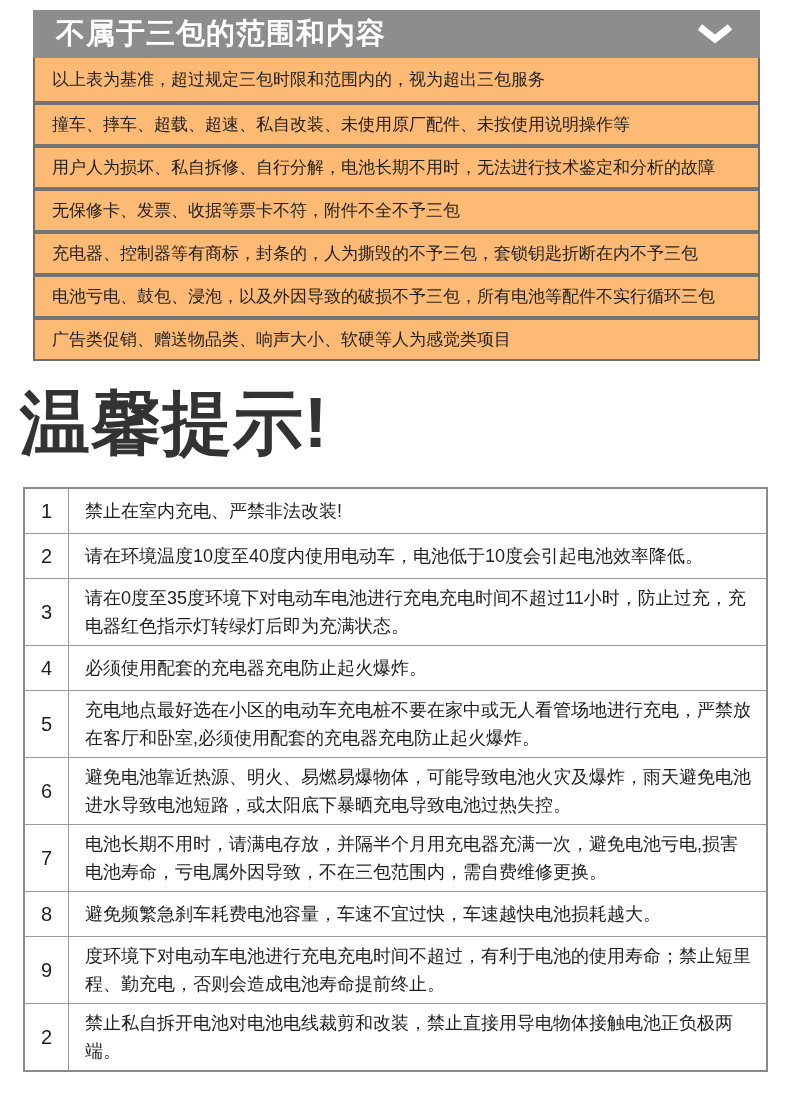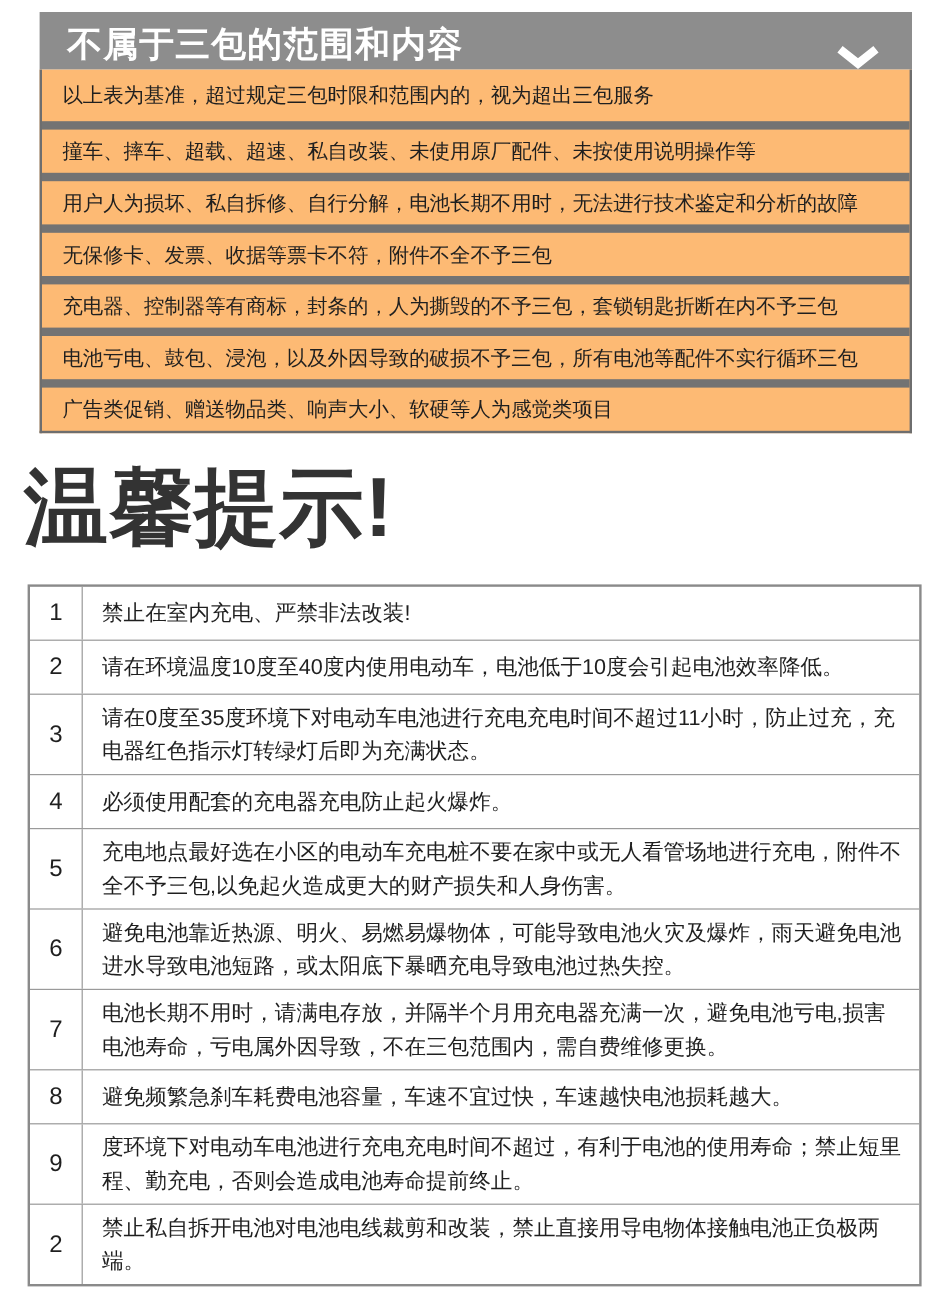--- a/index.html
+++ b/index.html
@@ -10,37 +10,37 @@
     color: #1f1f1f;
     position: relative;
     overflow: hidden;
   }
   .page { position: relative; width: 790px; height: 1097px; background: #fff; }
 
   
   .warranty { position: absolute; left: 33px; top: 10px; width: 727px; }
   .w-header {
     height: 48px; background: #8d8d8d;
-    display: flex; align-items: flex-end; justify-content: space-between;
+    display: flex; align-items: center; justify-content: space-between;
     padding: 0 26px 0 23px;
   }
   .w-title {
     color: #ffffff; font-size: 29px; font-weight: bold;
     letter-spacing: 1px; white-space: nowrap;
   }
   .chevron { display: flex; align-items: center; }
   .w-table {
     border: 2px solid #6e6e6e; border-top: none;
     background: #fdba74;
   }
   .w-row {
     min-height: 43px; display: flex; align-items: center;
     padding: 4px 12px 4px 17px;
     font-size: 17px; line-height: 23px; color: #1f1f1f;
-    border-top: 7px solid #737373;
+    border-top: 4px solid #737373;
   }
   .w-row:first-child { border-top: none; }
 
   
   .tips-heading {
     position: absolute; left: 20px; top: 378px;
     font-size: 70px; font-weight: 900; color: #333333;
     letter-spacing: 1px; line-height: 1.3; white-space: nowrap;
   }
 
@@ -103,21 +103,21 @@
       <div class="tip-row">
     <div class="tip-num">3</div>
     <div class="tip-text">请在0度至35度环境下对电动车电池进行充电充电时间不超过11小时，防止过充，充电器红色指示灯转绿灯后即为充满状态。</div>
   </div>
       <div class="tip-row">
     <div class="tip-num">4</div>
     <div class="tip-text">必须使用配套的充电器充电防止起火爆炸。</div>
   </div>
       <div class="tip-row">
     <div class="tip-num">5</div>
-    <div class="tip-text">充电地点最好选在小区的电动车充电桩不要在家中或无人看管场地进行充电，附件不全不予三包,以免起火造成更大的财产损失和人身伤害。</div>
+    <div class="tip-text">充电地点最好选在小区的电动车充电桩不要在家中或无人看管场地进行充电，严禁放在客厅和卧室,必须使用配套的充电器充电防止起火爆炸。</div>
   </div>
       <div class="tip-row">
     <div class="tip-num">6</div>
     <div class="tip-text">避免电池靠近热源、明火、易燃易爆物体，可能导致电池火灾及爆炸，雨天避免电池进水导致电池短路，或太阳底下暴晒充电导致电池过热失控。</div>
   </div>
       <div class="tip-row">
     <div class="tip-num">7</div>
     <div class="tip-text">电池长期不用时，请满电存放，并隔半个月用充电器充满一次，避免电池亏电,损害电池寿命，亏电属外因导致，不在三包范围内，需自费维修更换。</div>
   </div>
       <div class="tip-row">

